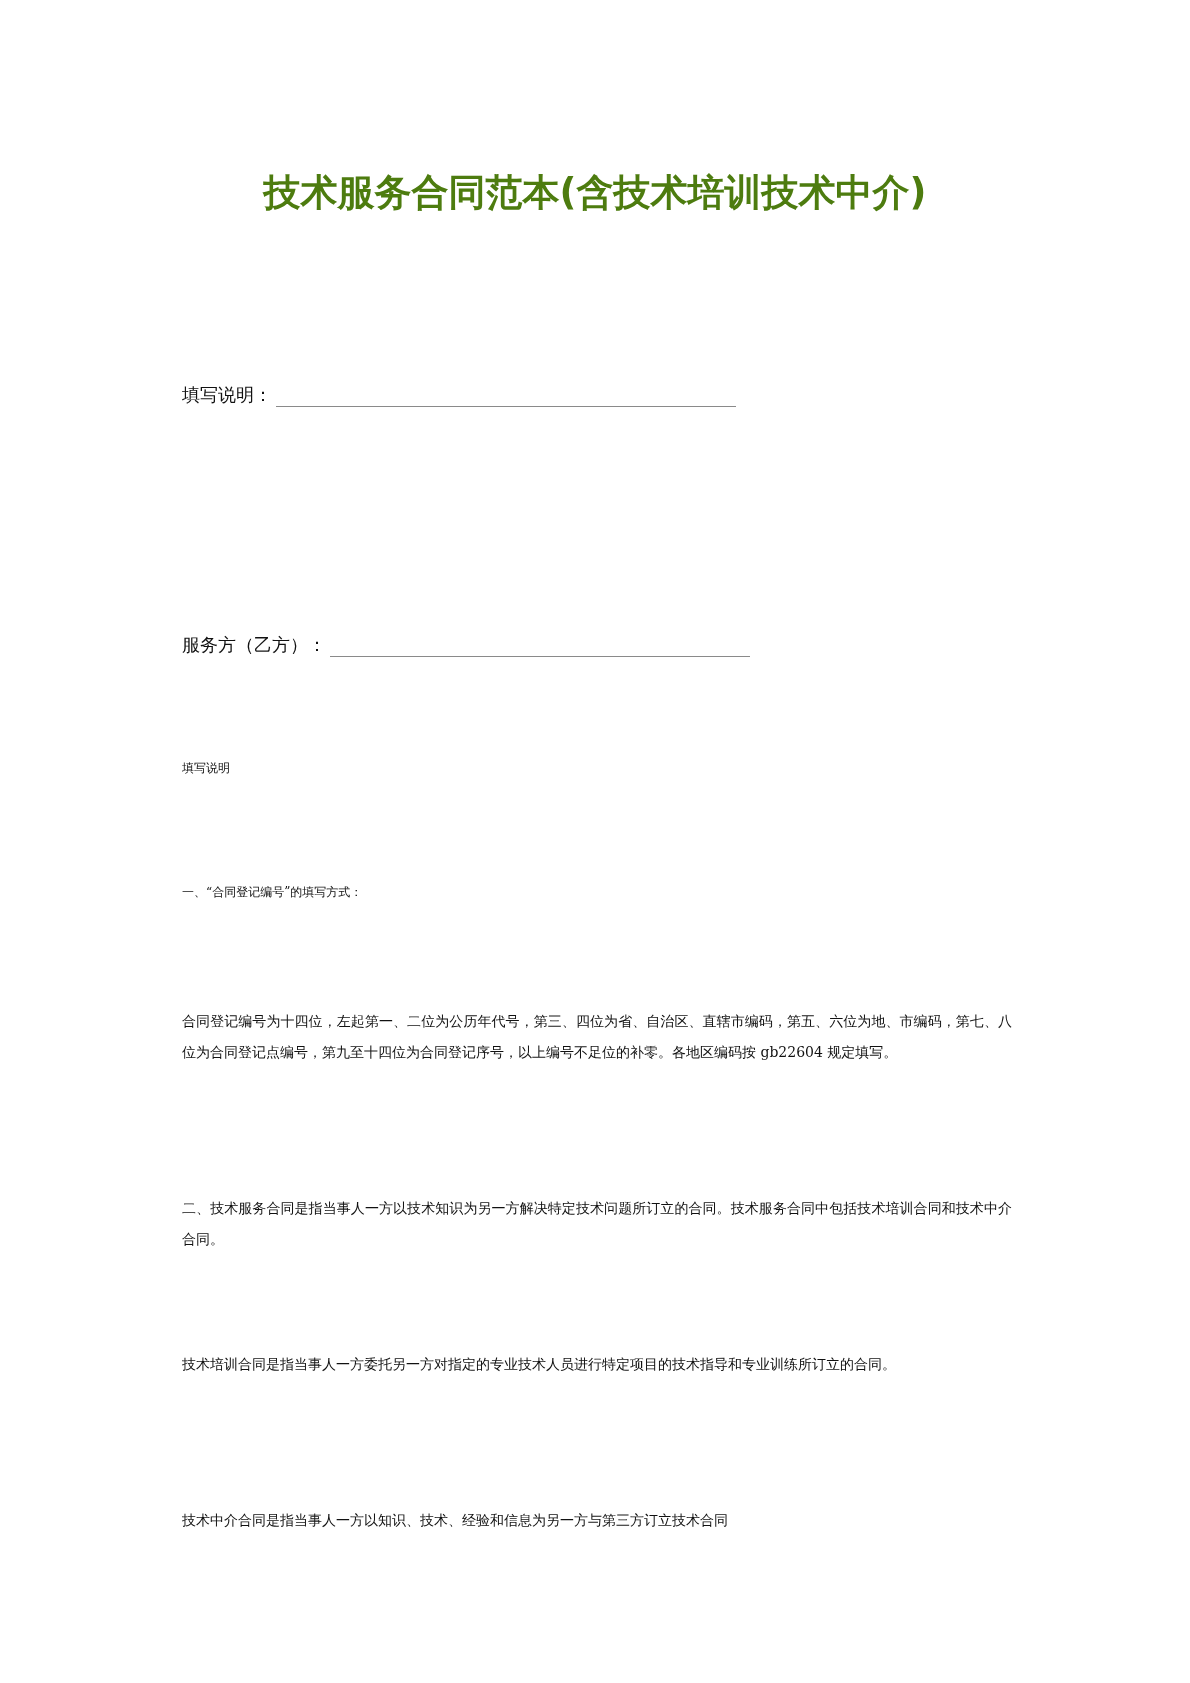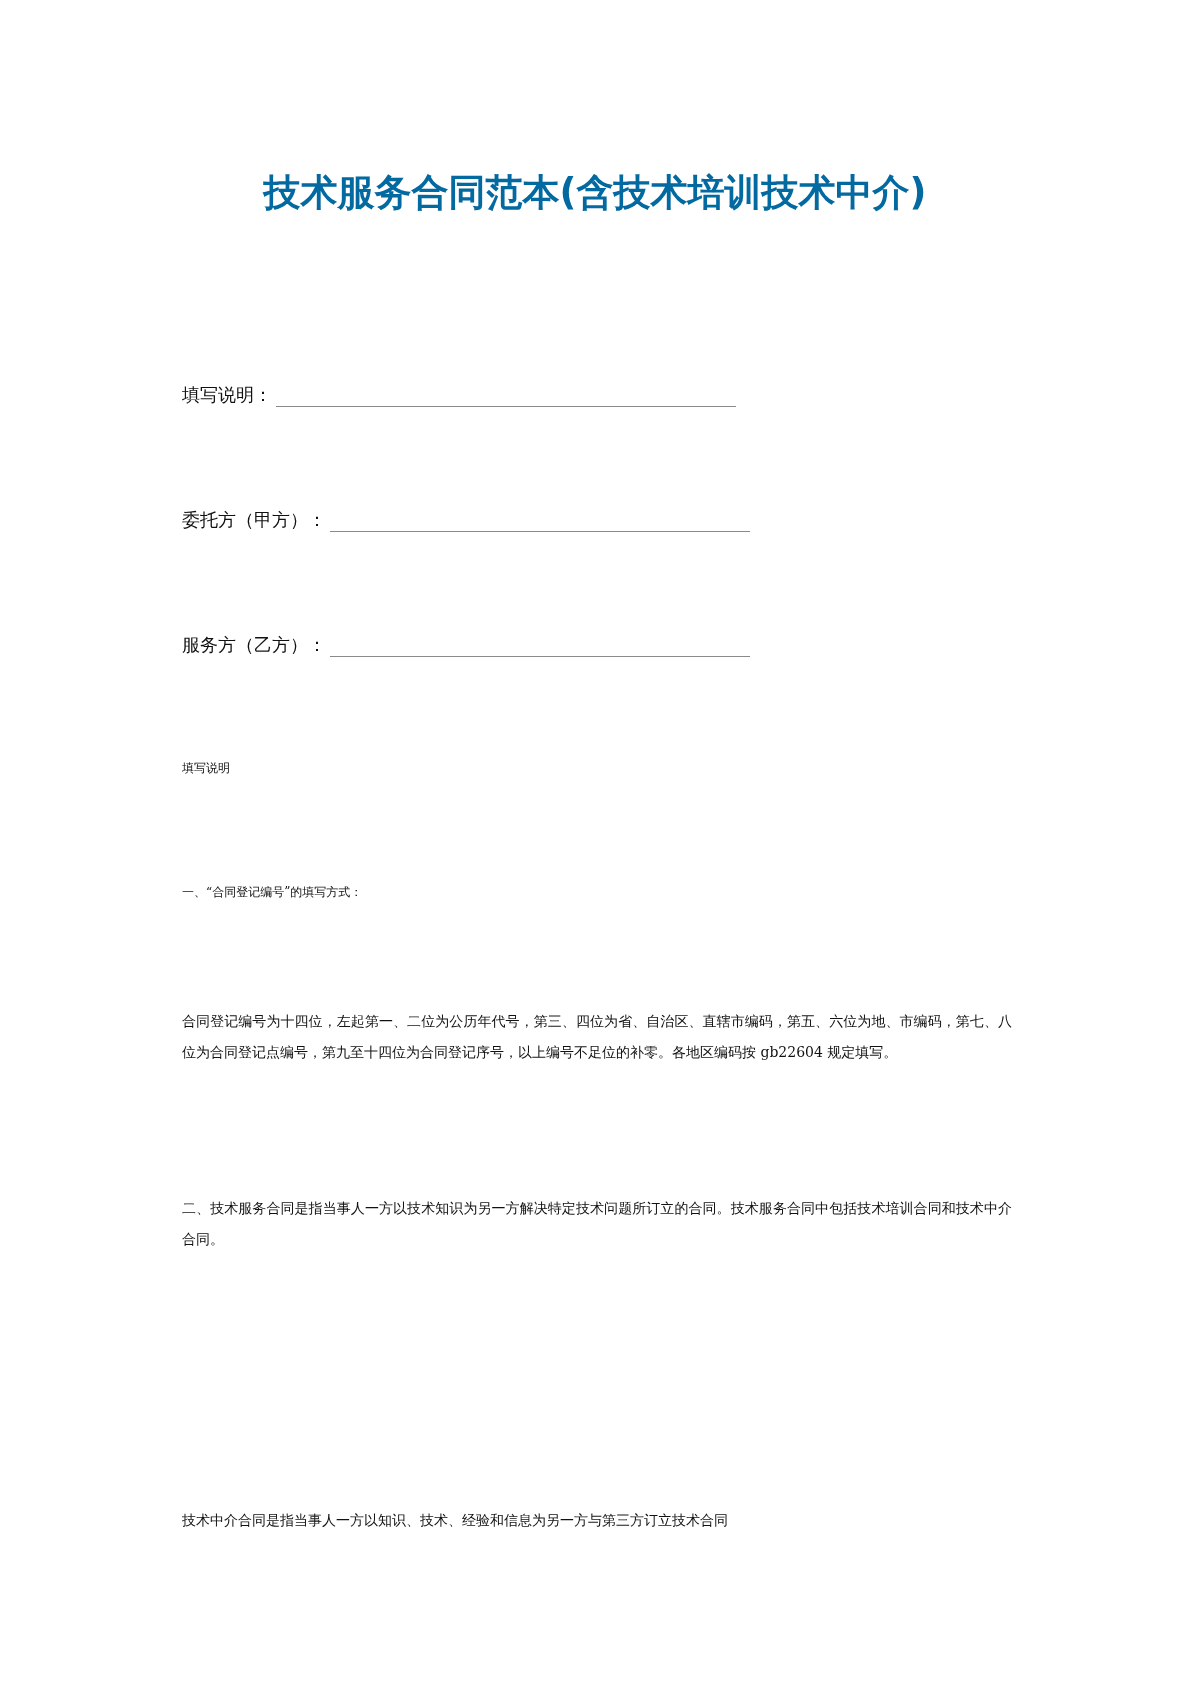--- a/index.html
+++ b/index.html
@@ -1,52 +1,49 @@
 <!DOCTYPE html>
 <html><head>
   <meta charset="utf-8">
   <style>
     html, body { margin: 0; padding: 0; background: #ffffff; }
     body { width: 1190px; height: 1683px; position: relative; overflow: hidden;
            font-family: "DejaVu Serif", "Liberation Serif", serif; color: #111; }
     .page { position: absolute; left: 0; top: 0; width: 1190px; height: 1683px; background: #fff; }
     .title { position: absolute; top: 168px; left: 0; width: 1190px; text-align: center;
              font-family: "DejaVu Sans", "Liberation Sans", sans-serif; font-weight: bold;
-             font-size: 37px; letter-spacing: 0px; color: #0369a1; }
+             font-size: 37px; letter-spacing: 0px; color: #4d7c0f; }
     .field { position: absolute; left: 182px; font-size: 18px; display: flex; align-items: flex-end; }
     .field .label { white-space: nowrap; }
     .field .blank { display: inline-block; border-bottom: 1px solid #8a8a8a; height: 20px; margin-left: 4px; }
     .line { position: absolute; left: 182px; font-size: 12px; white-space: nowrap; }
     .para { position: absolute; left: 182px; width: 830px; font-size: 14px; line-height: 31px;
             text-align: justify; }
   </style>
 </head>
 <body>
 
 <div class="page">
   <div class="title">技术服务合同范本(含技术培训技术中介)</div>
 
   <div class="field" style="top:383px;">
     <span class="label">填写说明：</span>
     <span class="blank" style="width:460px;"></span>
   </div>
 
-  <div class="field" style="top:508px;">
-    <span class="label">委托方（甲方）：</span>
-    <span class="blank" style="width:420px;"></span>
-  </div>
 
   <div class="field" style="top:633px;">
     <span class="label">服务方（乙方）：</span>
     <span class="blank" style="width:420px;"></span>
   </div>
 
   <div class="line" style="top:760px;">填写说明</div>
 
   <div class="line" style="top:884px;">一、“合同登记编号”的填写方式：</div>
 
   <div class="para" style="top:1006px;">合同登记编号为十四位，左起第一、二位为公历年代号，第三、四位为省、自治区、直辖市编码，第五、六位为地、市编码，第七、八位为合同登记点编号，第九至十四位为合同登记序号，以上编号不足位的补零。各地区编码按 gb22604 规定填写。</div>
 
   <div class="para" style="top:1193px;">二、技术服务合同是指当事人一方以技术知识为另一方解决特定技术问题所订立的合同。技术服务合同中包括技术培训合同和技术中介合同。</div>
 
+  <div class="para" style="top:1349px;">技术培训合同是指当事人一方委托另一方对指定的专业技术人员进行特定项目的技术指导和专业训练所订立的合同。</div>
 
   <div class="para" style="top:1505px;">技术中介合同是指当事人一方以知识、技术、经验和信息为另一方与第三方订立技术合同</div>
 </div>
 
 </body></html>

